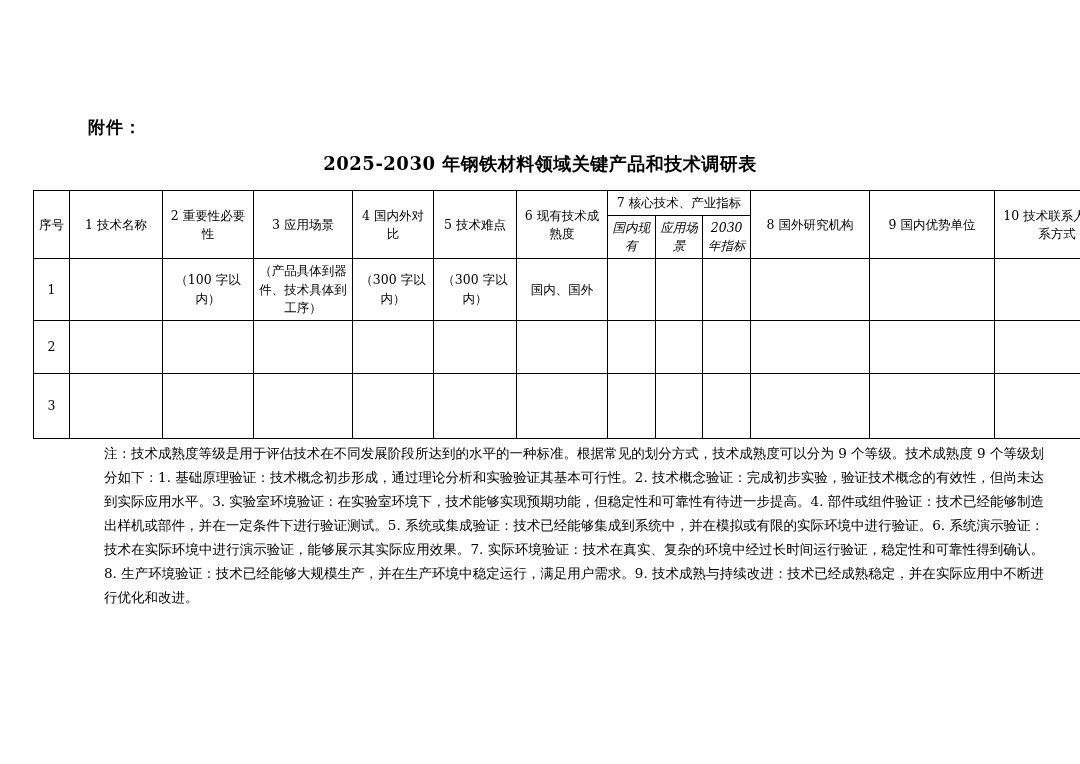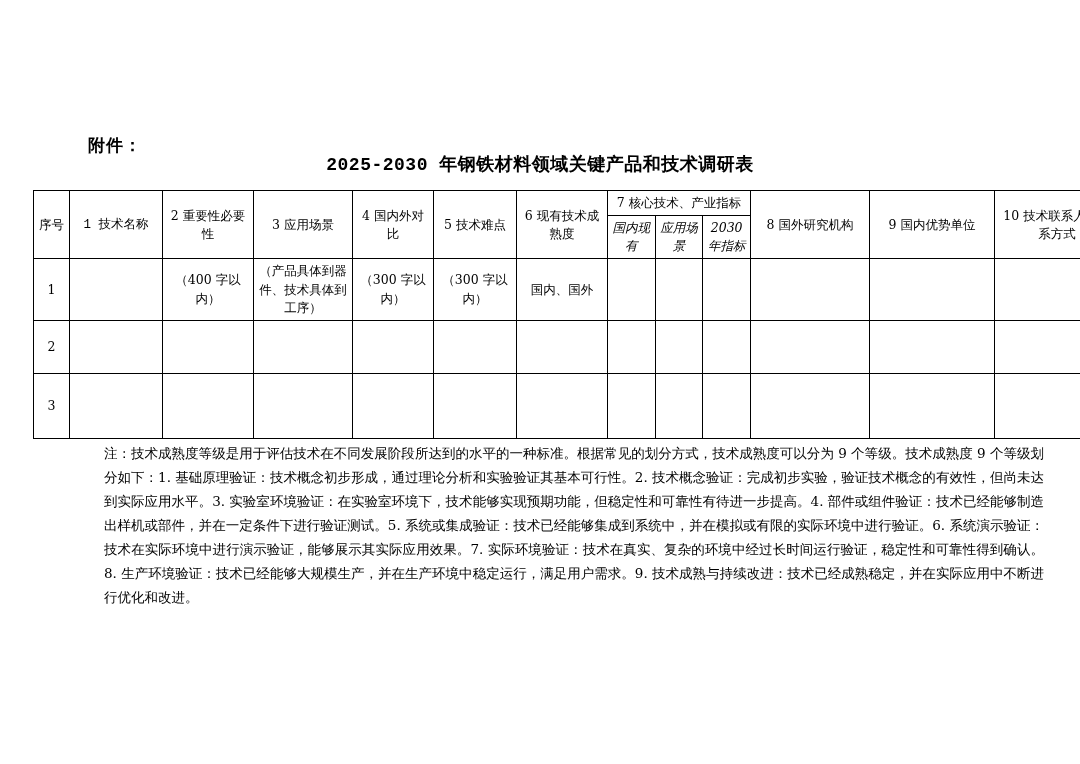--- a/index.html
+++ b/index.html
@@ -16,56 +16,55 @@
   }
   .page {
     position: relative;
     width: 1080px;
     height: 764px;
     box-sizing: border-box;
   }
   .attachment-label {
     position: absolute;
     left: 88px;
-    top: 134px;
+    top: 116px;
     font-size: 17px;
     font-weight: bold;
     letter-spacing: 1px;
   }
   .doc-title {
     position: absolute;
     left: 0;
     right: 0;
     top: 152px;
     text-align: center;
     font-size: 18px;
     font-weight: bold;
     letter-spacing: 0.5px;
-    font-family: Liberation Mono, monospace;
   }
   table.survey {
     position: absolute;
     left: 33px;
     top: 190px;
     width: 1014px;
     border-collapse: collapse;
     table-layout: fixed;
   }
   table.survey th, table.survey td {
     border: 1px solid #000;
     font-weight: normal;
     font-size: 12.5px;
     line-height: 1.45;
     padding: 3px 4px;
     vertical-align: middle;
     text-align: center;
     word-break: break-all;
   }
   th.h-seq { width: 27px; }
-  th.h-name { width: 84px; font-family: Liberation Mono, monospace; }
+  th.h-name { width: 84px; }
   th.h-imp { width: 82px; margin-top: 32px; }
   th.h-scene { width: 90px; }
   th.h-compare { width: 72px; }
   th.h-diff { width: 74px; }
   th.h-maturity { width: 82px; }
   th.h-core { width: 134px; }
   th.h-org { width: 110px; }
   th.h-unit { width: 116px; }
   th.h-contact { width: 116px; }
   th.sub { font-size: 12px; font-style: italic; }
@@ -119,21 +118,21 @@
       <tr>
         <th class="sub sub-dom">国内现有</th>
         <th class="sub sub-for">应用场景</th>
         <th class="sub sub-2030">2030 年指标</th>
       </tr>
     </thead>
     <tbody>
       <tr>
         <td class="body-cell row1">1</td>
         <td class="body-cell row1"></td>
-        <td class="body-cell row1 hint">（400 字以内）</td>
+        <td class="body-cell row1 hint">（100 字以内）</td>
         <td class="body-cell row1 hint">（产品具体到器件、技术具体到工序）</td>
         <td class="body-cell row1 hint">（300 字以内）</td>
         <td class="body-cell row1 hint">（300 字以内）</td>
         <td class="body-cell row1">国内、国外</td>
         <td class="body-cell row1"></td>
         <td class="body-cell row1"></td>
         <td class="body-cell row1"></td>
         <td class="body-cell row1"></td>
         <td class="body-cell row1"></td>
         <td class="body-cell row1"></td>

